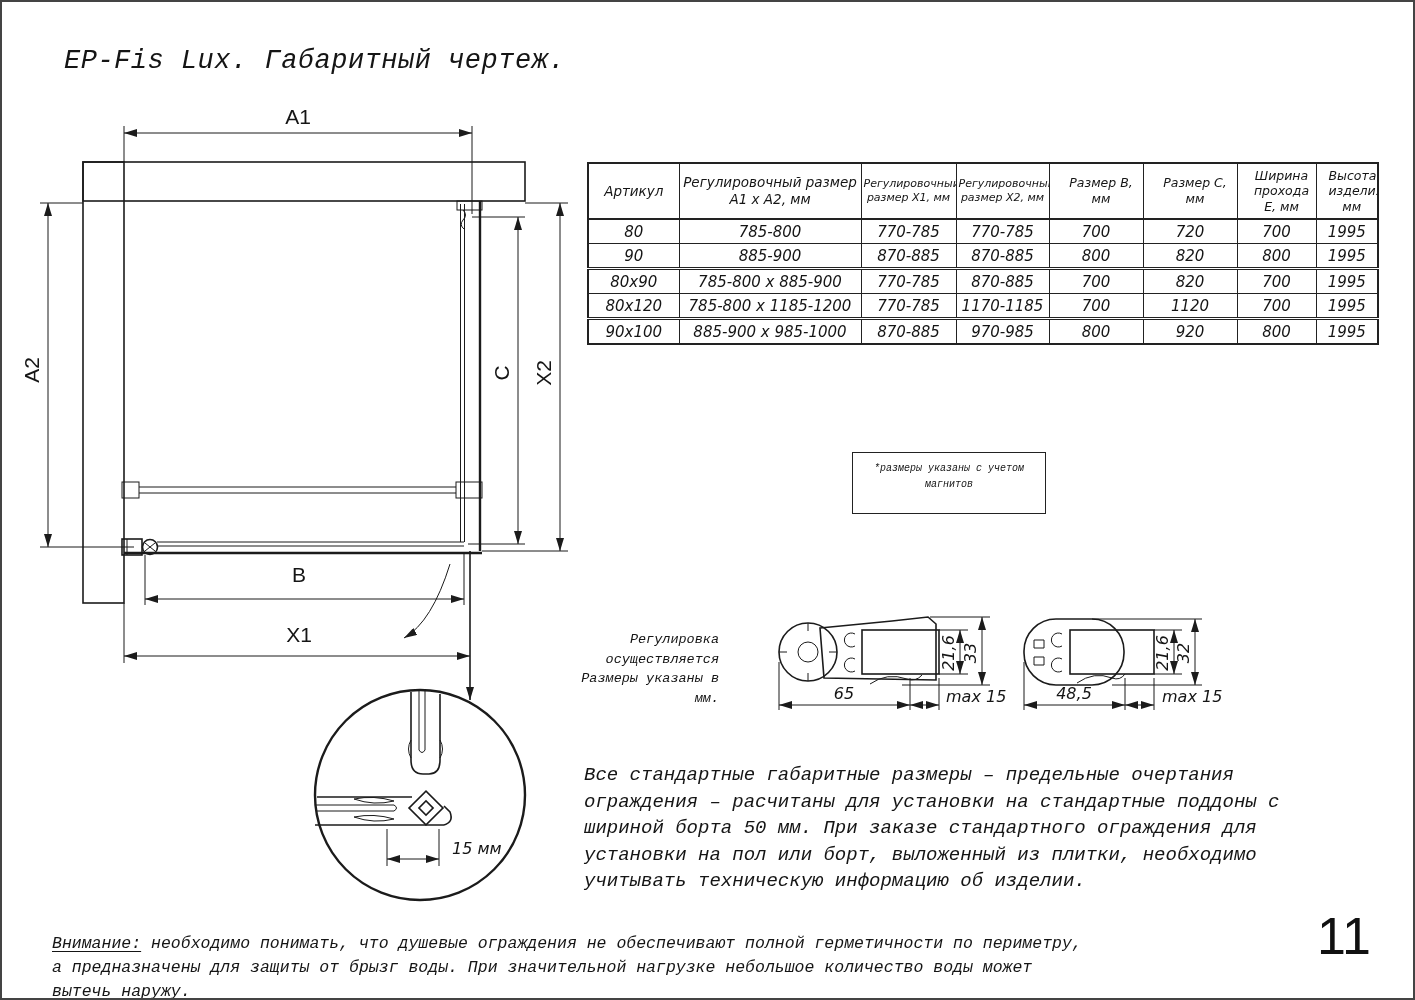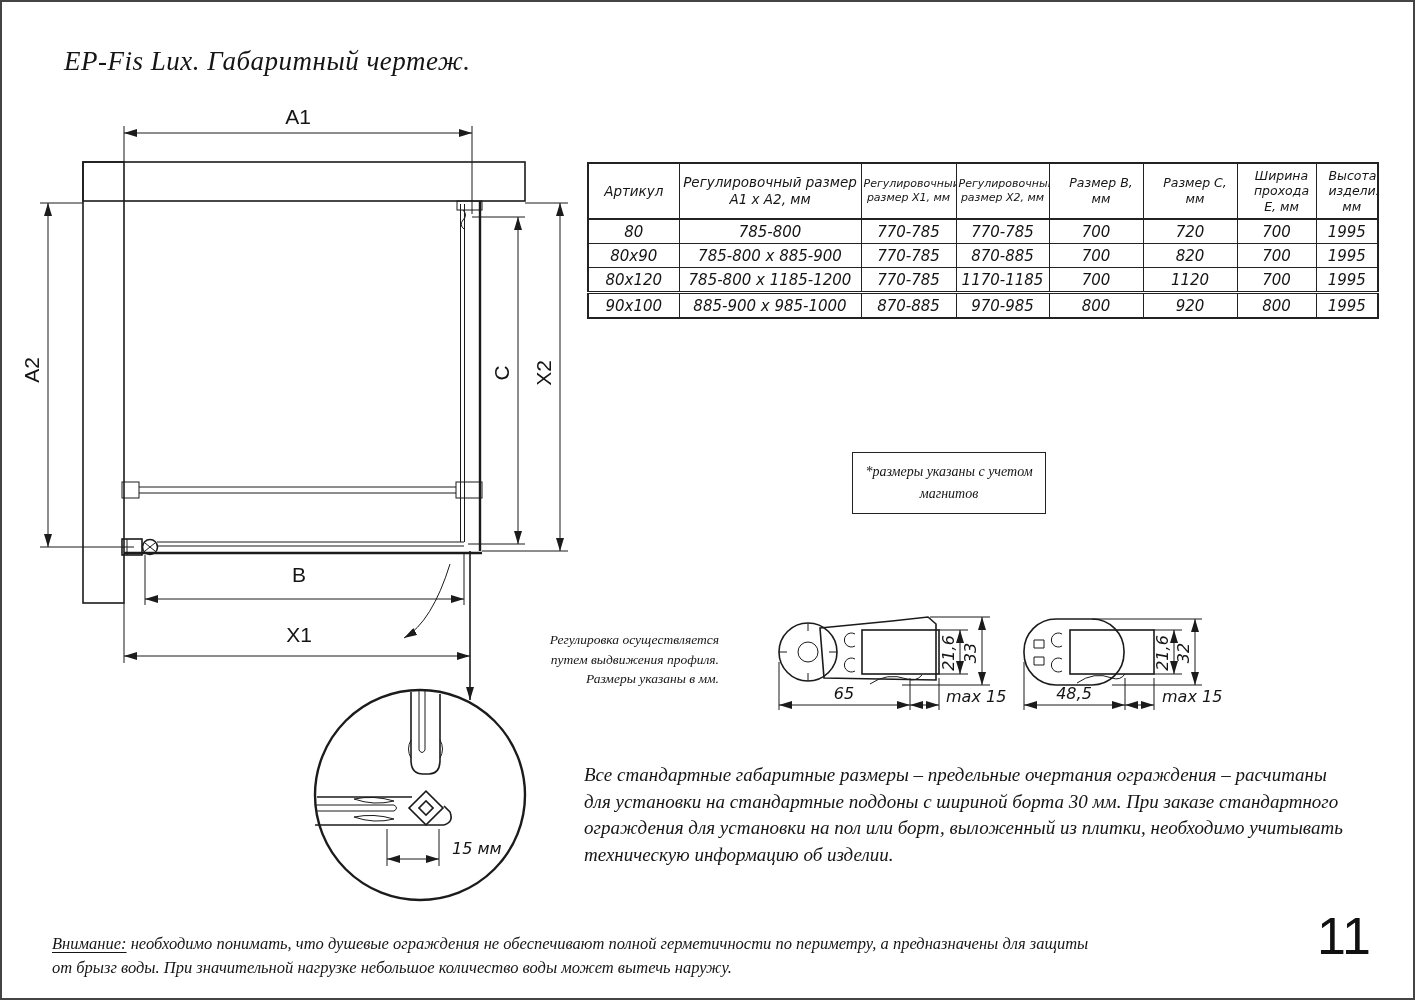--- a/index.html
+++ b/index.html
@@ -1,18 +1,18 @@
 <!DOCTYPE html>
 <html><head>
 <meta charset="utf-8">
 <style>
   html,body{margin:0;padding:0;background:#e8e8e8;}
   #page{position:relative;width:1415px;height:1000px;background:#fff;overflow:hidden;
         border:2px solid #444;box-sizing:border-box;color:#111;}
-  .gost{font-family:Liberation Serif, serif;font-style:italic;color:#151515;}
+  .gost{font-family:Liberation Mono, monospace;font-style:italic;color:#151515;}
   .abs{position:absolute;}
 
   
   #title{left:62px;top:44px;font-size:27px;letter-spacing:.5px;}
 
   
   #draw{left:0;top:0;width:1415px;height:1000px;}
   #draw .ln{stroke:#1b1b1b;fill:none;}
   #draw .thin{stroke-width:1;}
   #draw .med{stroke-width:1.6;}
@@ -28,21 +28,21 @@
         overflow:hidden;padding:0 2px;}
   #spec{border:2px solid #222;}
   #spec th{height:54px;font-size:13.5px;font-weight:normal;line-height:1.25;}
   #spec th.small{font-size:11px;}
   #spec th.tiny{font-size:12.5px;padding-left:12px;}
   #spec td{height:23px;font-size:15px;}
   #spec thead th{border-bottom:2px solid #222;}
   #spec tr.group-end td{border-bottom:3px double #222;}
 
   #footnote{left:850px;top:450px;width:192px;height:52px;border:1.5px solid #222;
-        font-size:14px;text-align:center;padding-top:8px;line-height:1.6;}
+        font-size:10px;text-align:center;padding-top:8px;line-height:1.6;}
 
   
   #adjnote{left:547px;top:628px;width:170px;text-align:right;font-size:13.5px;line-height:1.45;}
   #para{left:582px;top:760px;width:772px;font-size:19px;line-height:1.4;}
   #warning{left:50px;top:930px;width:1045px;font-size:16.5px;line-height:1.45;}
   .warn-label{text-decoration:underline;text-underline-offset:3px;}
   #pagenum{right:42px;bottom:32px;font-size:52px;font-family:"Liberation Sans",sans-serif;}
 </style>
 </head>
 <body>
@@ -257,20 +257,30 @@
         <tr>
           <td>80</td>
           <td>785-800</td>
           <td>770-785</td>
           <td>770-785</td>
           <td>700</td>
           <td>720</td>
           <td>700</td>
           <td>1995</td>
         </tr>
+        <tr class="group-end">
+          <td>90</td>
+          <td>885-900</td>
+          <td>870-885</td>
+          <td>870-885</td>
+          <td>800</td>
+          <td>820</td>
+          <td>800</td>
+          <td>1995</td>
+        </tr>
         <tr>
           <td>80x90</td>
           <td>785-800 x 885-900</td>
           <td>770-785</td>
           <td>870-885</td>
           <td>700</td>
           <td>820</td>
           <td>700</td>
           <td>1995</td>
         </tr>
@@ -294,24 +304,23 @@
           <td>800</td>
           <td>1995</td>
         </tr>
       </tbody>
   </table>
 
   <div id="footnote" class="abs gost">*размеры указаны с учетом магнитов</div>
 
   <div id="adjnote" class="abs gost">
     <div>Регулировка осуществляется</div>
-    <div>путем выдвижения профиля.</div>
     <div>Размеры указаны в мм.</div>
   </div>
 
-  <div id="para" class="abs gost">Все стандартные габаритные размеры – предельные очертания ограждения – расчитаны для установки на стандартные поддоны с шириной борта 30 мм. При заказе стандартного ограждения для установки на пол или борт, выложенный из плитки, необходимо учитывать техническую информацию об изделии.</div>
+  <div id="para" class="abs gost">Все стандартные габаритные размеры – предельные очертания ограждения – расчитаны для установки на стандартные поддоны с шириной борта 50 мм. При заказе стандартного ограждения для установки на пол или борт, выложенный из плитки, необходимо учитывать техническую информацию об изделии.</div>
 
   <div id="warning" class="abs gost">
     <span class="warn-label">Внимание:</span><span> необходимо понимать, что душевые ограждения не обеспечивают полной герметичности по периметру, а предназначены для защиты от брызг воды. При значительной нагрузке небольшое количество воды может вытечь наружу.</span>
   </div>
 
   <div id="pagenum" class="abs">11</div>
 </div>
 
 </body></html>

